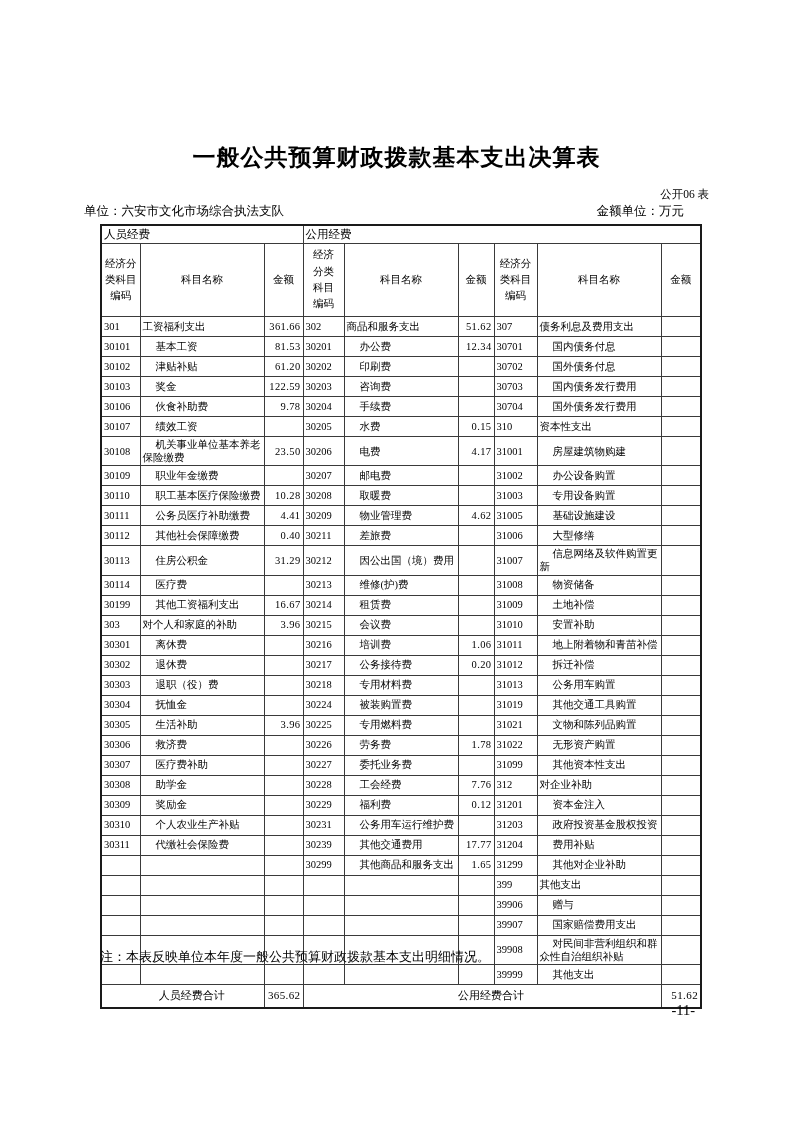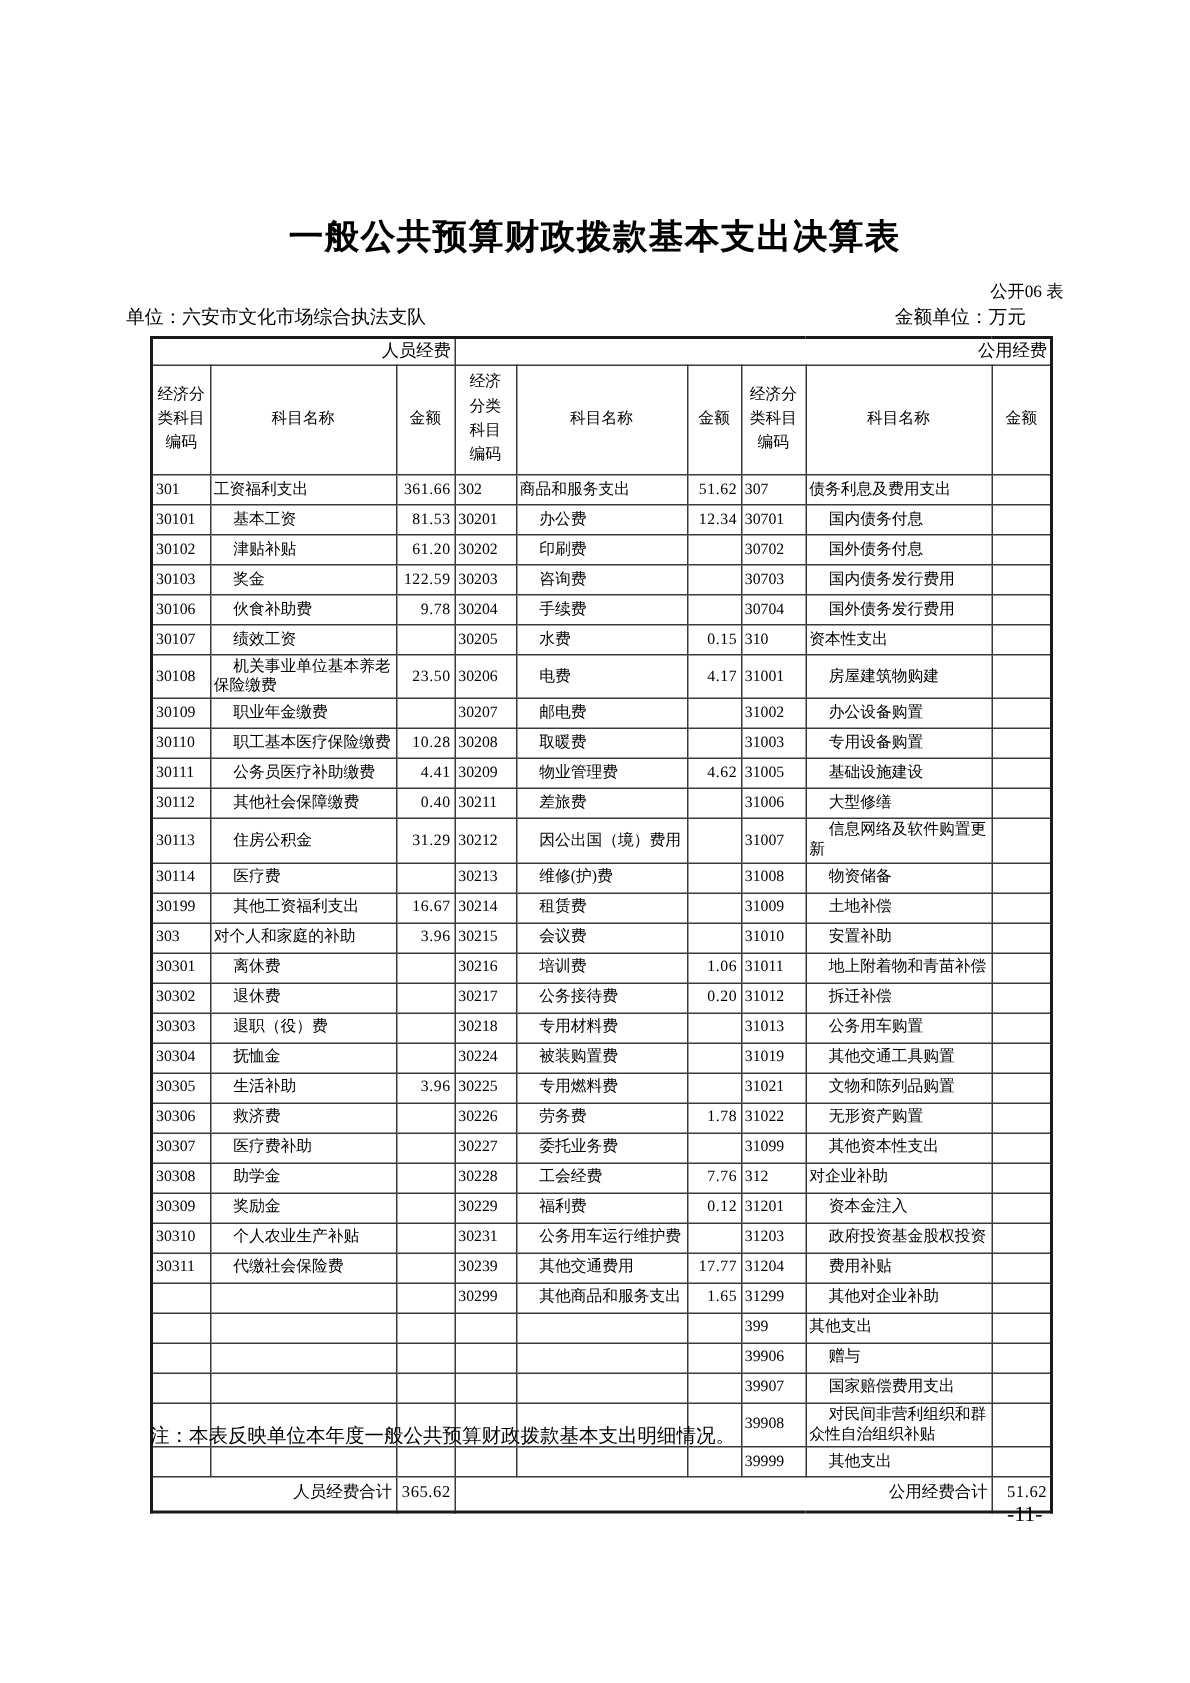--- a/index.html
+++ b/index.html
@@ -34,29 +34,29 @@
   }
   table.budget th, table.budget td {
     border:1px solid #3a3a3a;
     font-size:10.5px;
     font-weight:normal;
     padding:1px 2px;
     vertical-align:middle;
     overflow:hidden;
     line-height:1.25;
   }
-  tr.grp-row th { height:15px; font-size:11.5px; text-align:right; }
+  tr.grp-row th { height:15px; font-size:11.5px; text-align:left; }
   tr.col-row th { height:70px; text-align:center; line-height:1.55; }
   tr.col-row th.narrow { padding:1px 7px; }
   td.code { text-align:left; height:17px; }
   td.name { text-align:left; }
   td.name.sub { text-indent:13px; }
   td.amt  { text-align:right; letter-spacing:0.4px; }
   tr.total-row td { height:20px; font-size:11px; }
-  tr.total-row td.lbl { text-align:right;padding-left:20px; }
+  tr.total-row td.lbl { text-align:center;padding-left:20px; }
   tr.total-row td.amt { text-align:right; }
   .note {
     position:absolute; top:948px; left:100px;
     font-size:13px;
   }
   .page-number {
     position:absolute; top:1002px; right:98px;
     font-size:14.5px;
   }
 </style>

